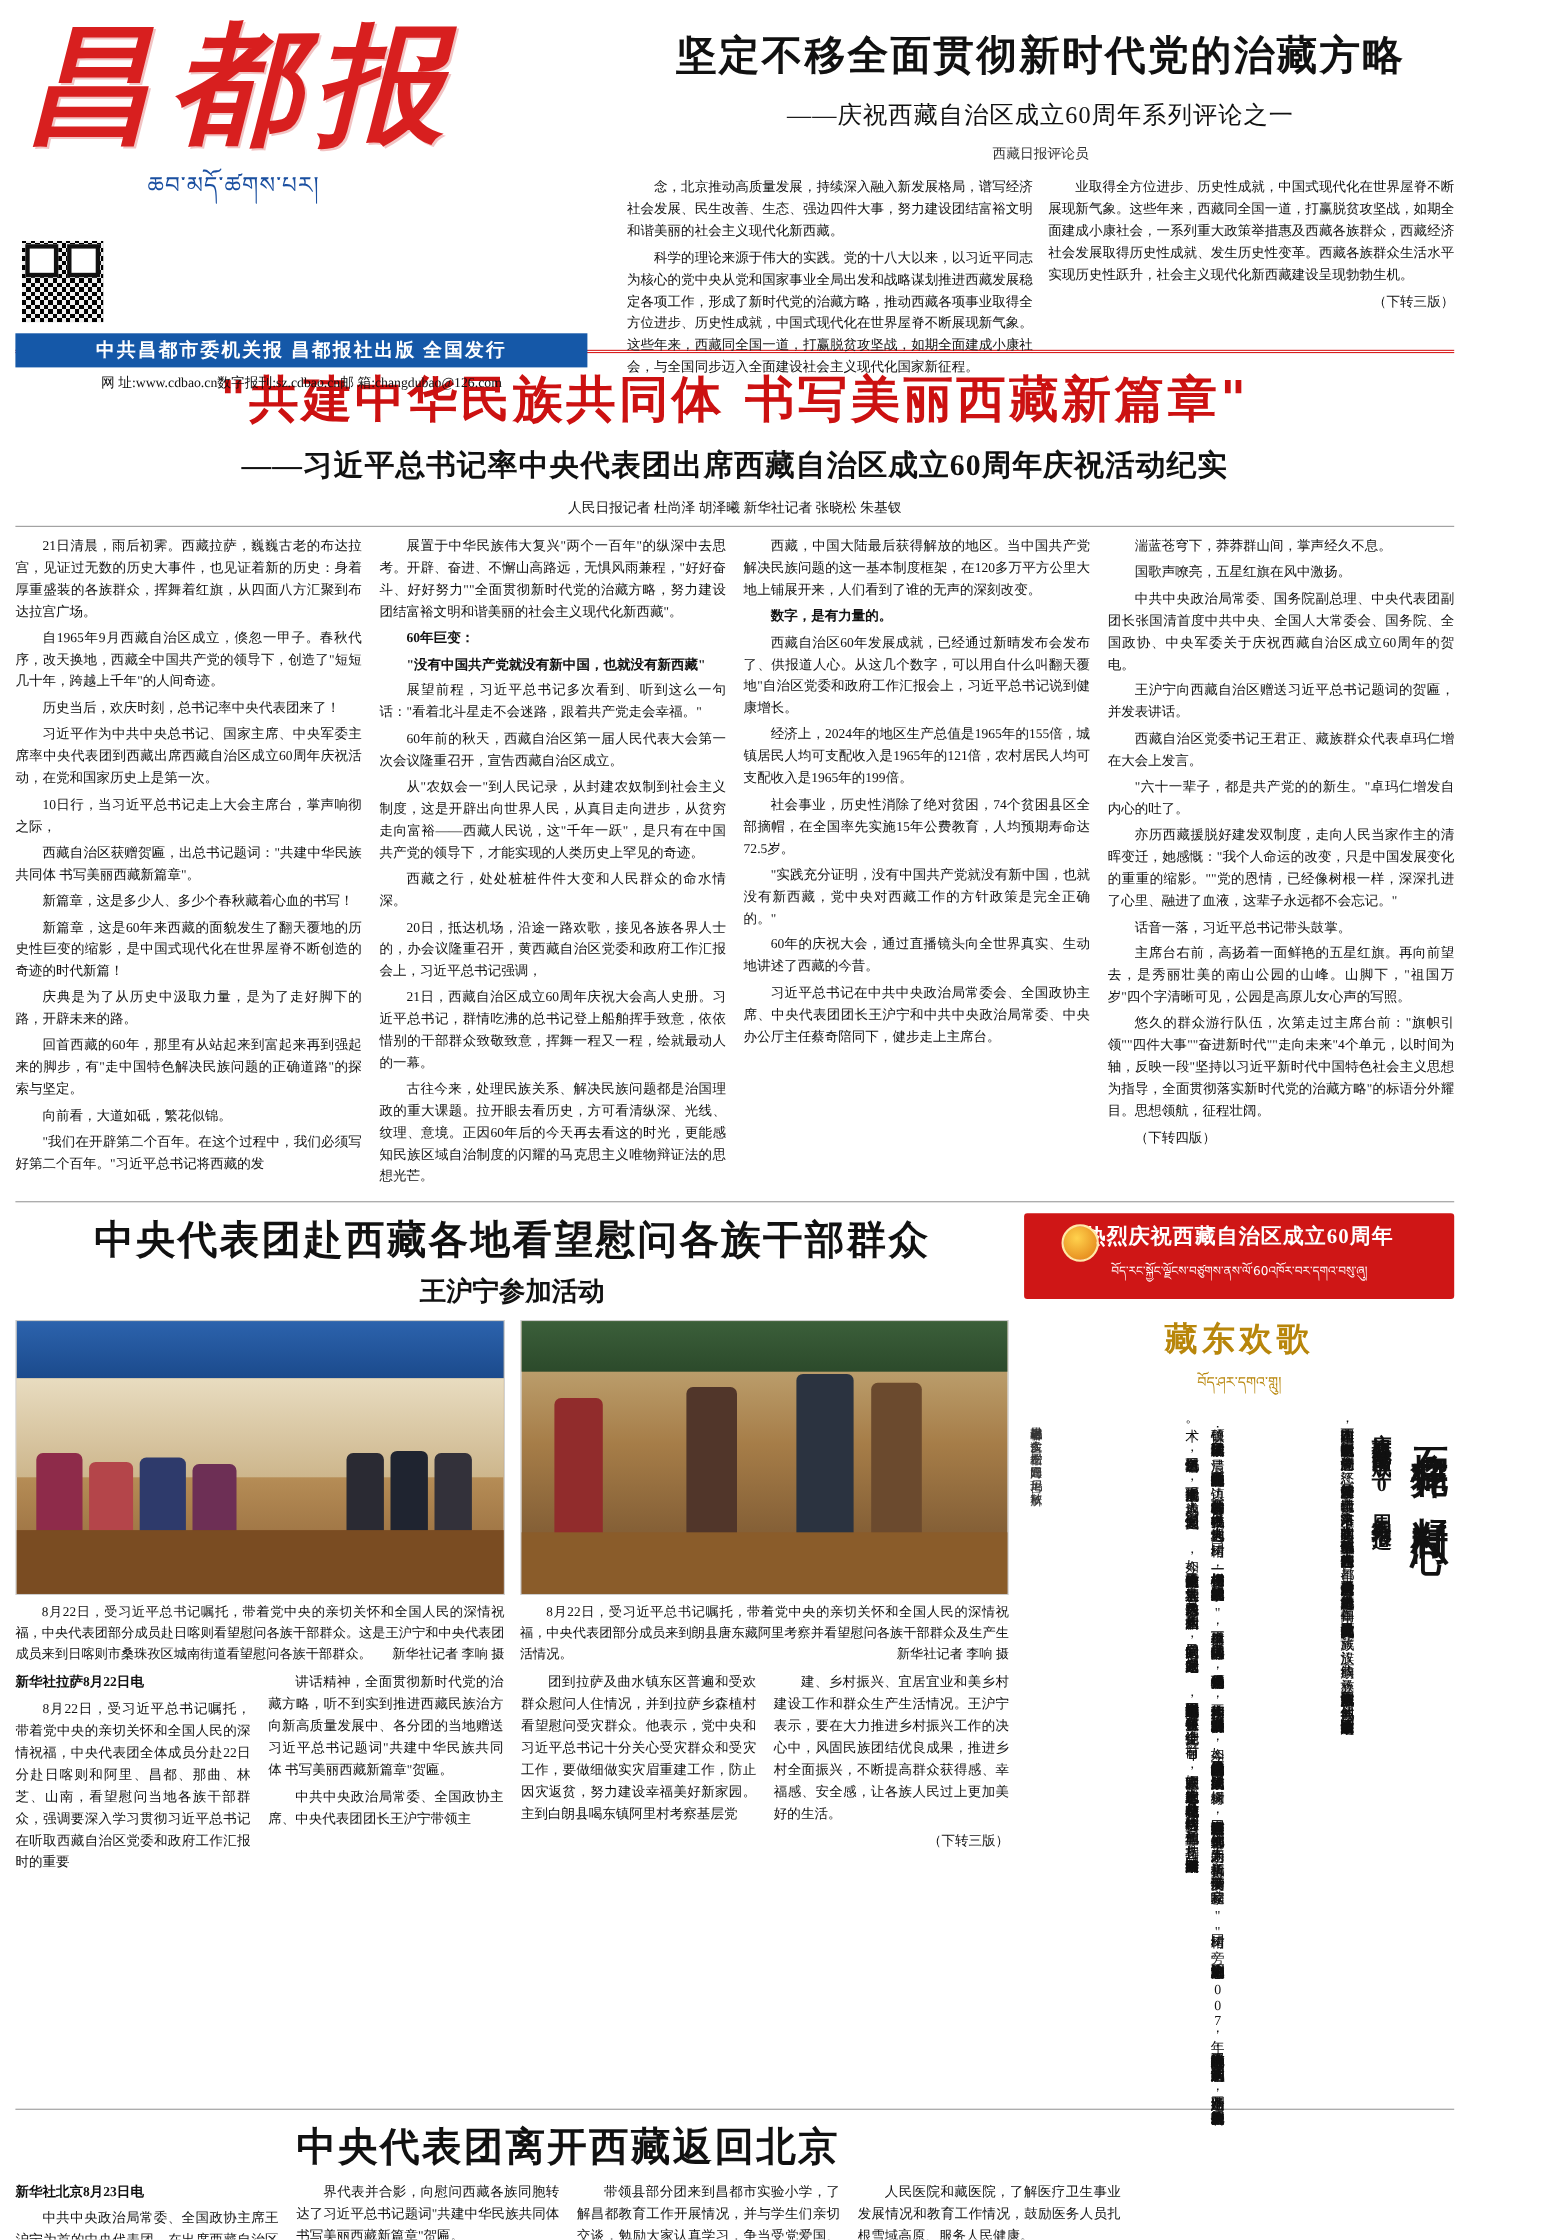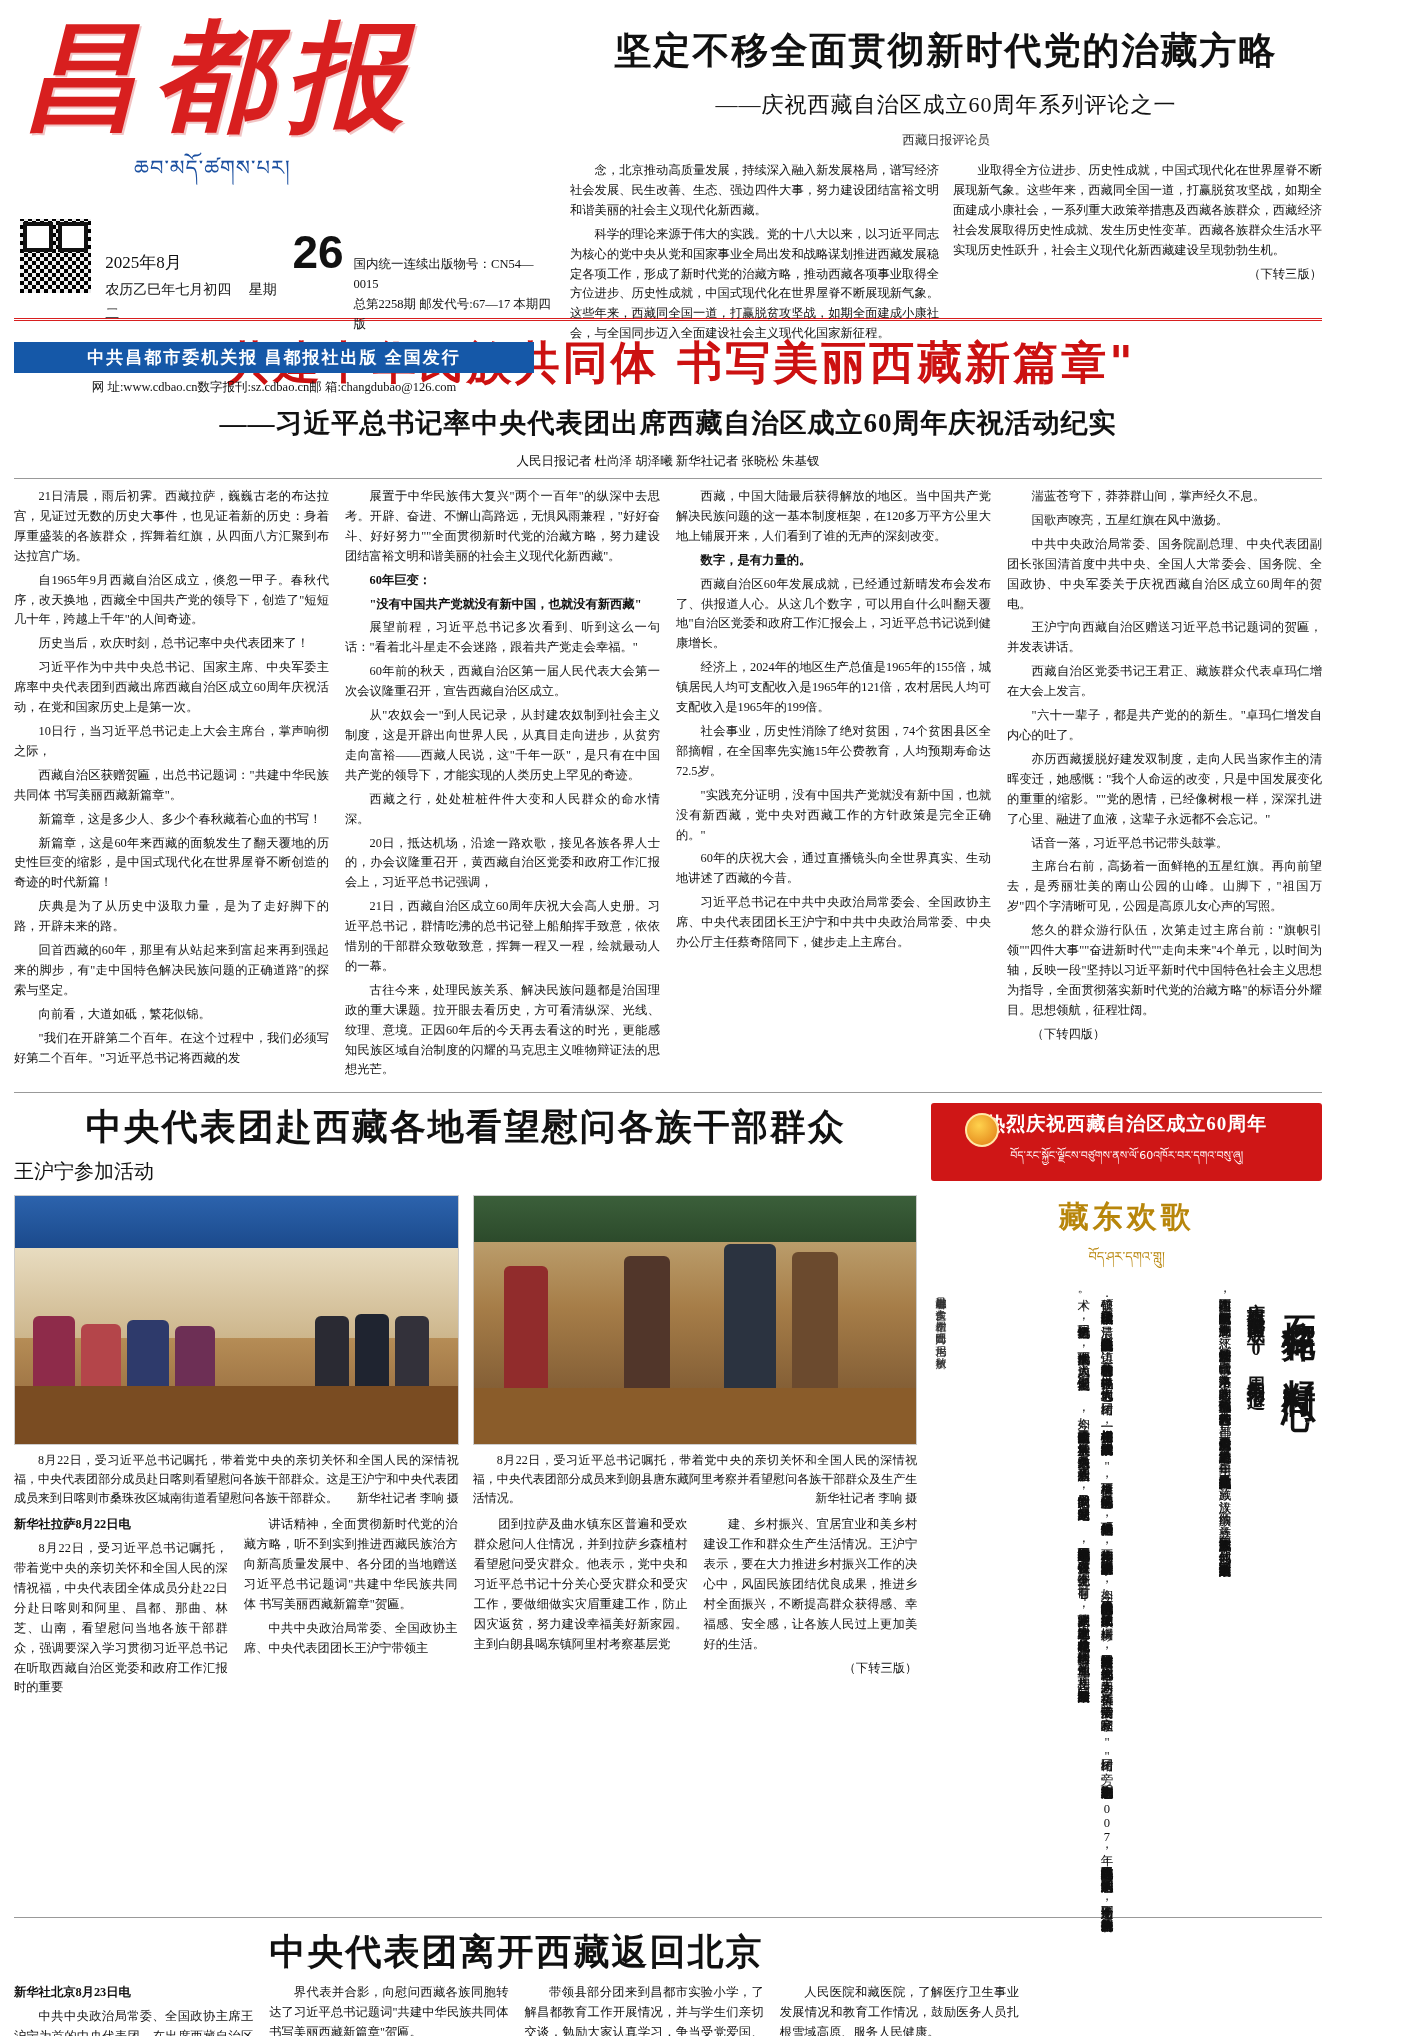--- a/index.html
+++ b/index.html
@@ -107,21 +107,21 @@
   .cols4 .noind { text-indent:0; }
   .sec-h { font-weight:bold; text-indent:0; margin-top:4px; }
 
   
   .mid { display:flex; margin-top:10px; gap:14px; }
   .mid-left { width:1005px; }
   .mid-title {
     font-size:36px; font-weight:bold; letter-spacing:2px; text-align:center;
     font-family:"DejaVu Serif", serif;
   }
-  .mid-sub { font-size:20px; font-weight:normal; margin-top:6px; }
+  .mid-sub { font-size:24px; font-weight:bold; text-align:center; margin-top:6px; }
   .photos { display:flex; gap:14px; margin-top:10px; }
   .photo { width:100%; height:250px; position:relative; overflow:hidden; border:1px solid #ccc; }
   .cap { font-size:12px; line-height:1.55; margin-top:6px; text-indent:2em; text-align:justify; }
   .cap .credit { float:right; text-indent:0; }
 
   
   .ph1 { background:linear-gradient(180deg,#d9c39a 0%, #c79f63 40%, #8a5f35 100%); }
   .ph2 { background:linear-gradient(180deg,#c9b383 0%, #a67d48 45%, #6d4b2a 100%); }
   .ph-fig { position:absolute; border-radius:6px; }
   .ph-band { position:absolute; left:0; right:0; }
@@ -179,34 +179,20 @@
 
 <div class="page">
 
   <div class="masthead">
     <div class="mh-left">
       <div class="logo-title">昌都报</div>
       <div class="tibetan-line">ཆབ་མདོ་ཚགས་པར།</div>
 
       <div class="mh-meta">
         <div class="qr"></div>
-        <div class="mh-dates">
-          <div class="meta-row">
-            <div>
-              <div class="d1">2025年8月</div>
-              <div style="display:inline-block">农历乙巳年七月初四</div>
-              <span style="margin-left:14px">星期二</span>
-            </div>
-            <div class="bigday">26</div>
-            <div class="meta-col">
-              <div>国内统一连续出版物号：CN54—0015</div>
-              <div>总第2258期  邮发代号:67—17  本期四版</div>
-            </div>
-          </div>
-        </div>
       </div>
 
       <div class="mh-band">中共昌都市委机关报        昌都报社出版        全国发行</div>
       <div class="mh-links">
         <span>网  址:www.cdbao.cn</span>
         <span>数字报刊:sz.cdbao.cn</span>
         <span>邮  箱:changdubao@126.com</span>
       </div>
     </div>
 

